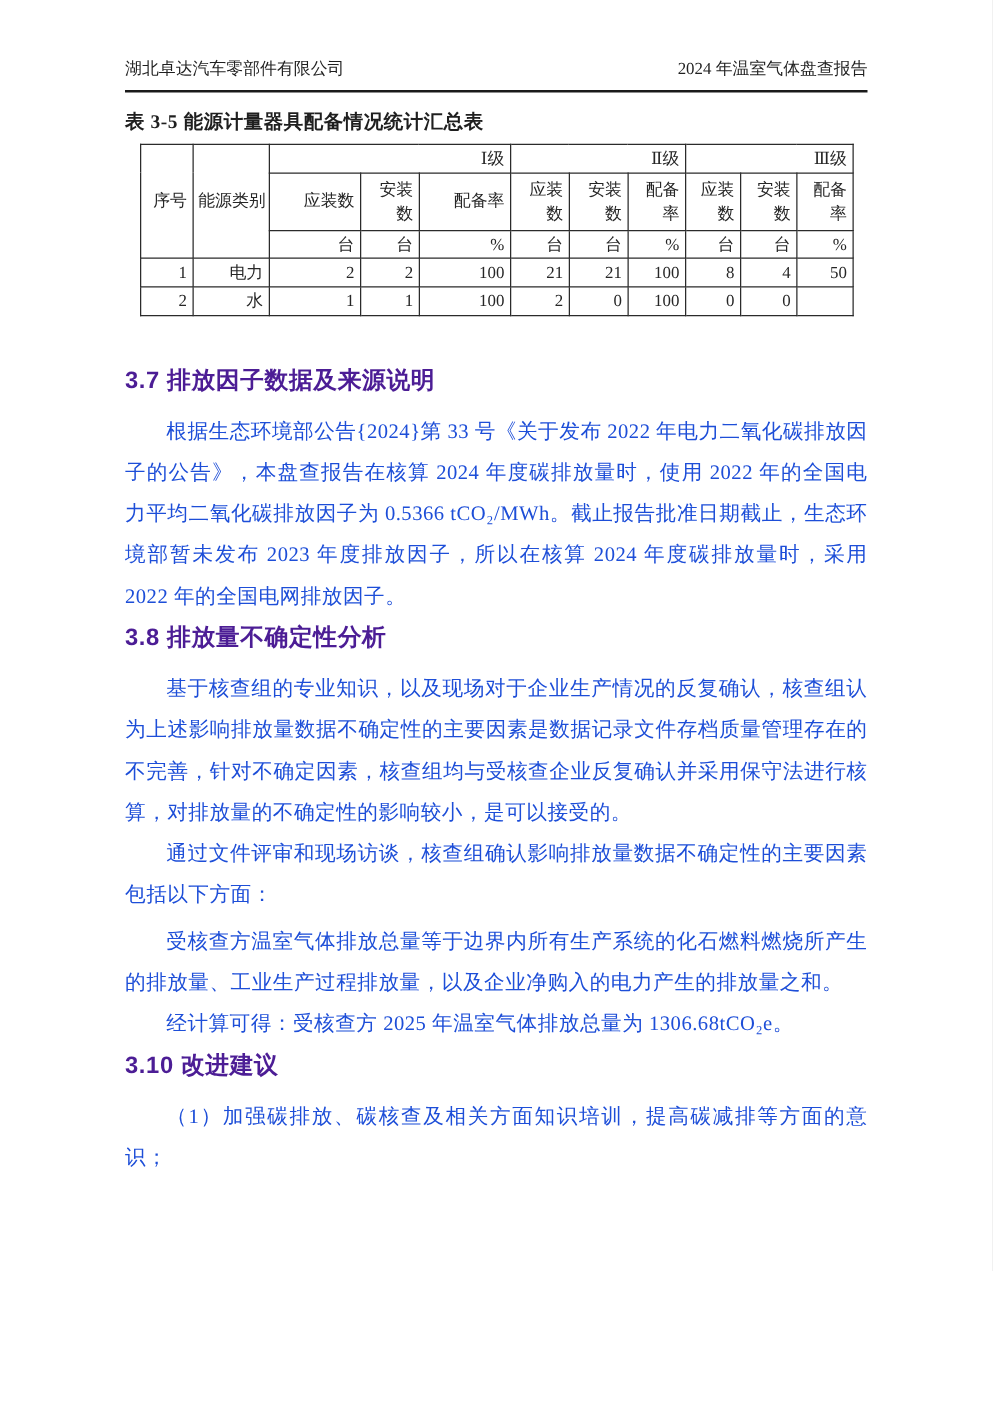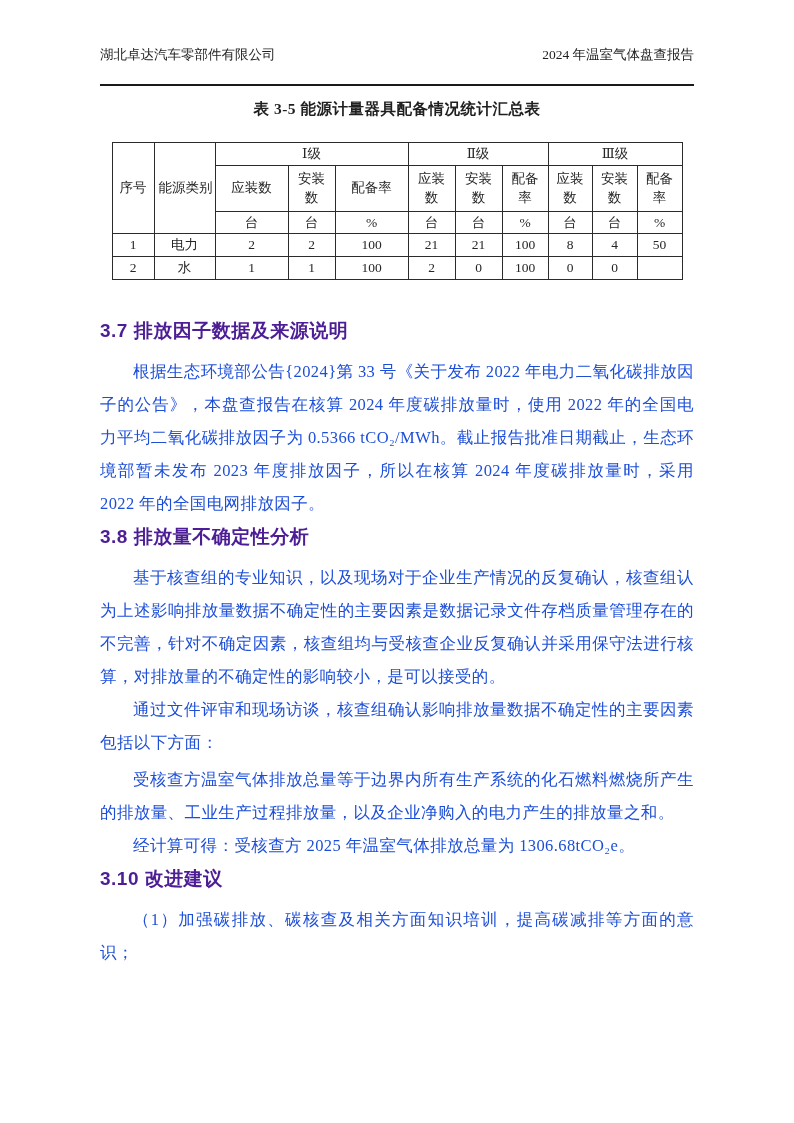--- a/index.html
+++ b/index.html
@@ -7,35 +7,36 @@
   html, body { background: #e8e8e8; }
   .page {
     width: 794px; height: 1123px; margin: 0 auto; position: relative;
     background: #ffffff; color: #1f1f1f;
     font-family: "Liberation Serif", "DejaVu Serif", serif;
     padding: 46px 100px 0 100px; overflow: hidden;
   }
   
   .pg-header {
     display: flex; justify-content: space-between; align-items: flex-start;
-    font-size: 13.5px; padding-bottom: 20px; border-bottom: 2px solid #1a1a1a;
+    font-size: 13.5px; padding-bottom: 8px; border-bottom: 2px solid #1a1a1a;
   }
   
   .tbl-title {
-    text-align: center; font-weight: bold; font-size: 15.5px;
-    margin-top: 13px; margin-bottom: 22px; letter-spacing: 0.5px;
+    text-align: left; font-weight: bold; font-size: 15.5px;
+    margin-top: 13px; margin-bottom: 7px; letter-spacing: 0.5px;
   }
   table.metering {
     border-collapse: collapse; table-layout: fixed; margin: 0 auto;
     width: 570px; font-size: 13.5px; text-align: center; color: #262626;
   }
   table.metering th, table.metering td {
     border: 1px solid #2b2b2b; font-weight: normal;
     vertical-align: middle; padding: 1px 4px; line-height: 1.45;
     overflow: hidden;
+    text-align: right;
   }
   tr.r-level th { height: 20px; }
   tr.r-label th { height: 46px; }
   tr.r-unit  td { height: 22px; }
   tr.r-data  td { height: 23px; }
   th.nowrap { white-space: nowrap; }
   
   .section { margin-top: 4px; }
   .section.first { margin-top: 38px; }
   .sec-heading {

